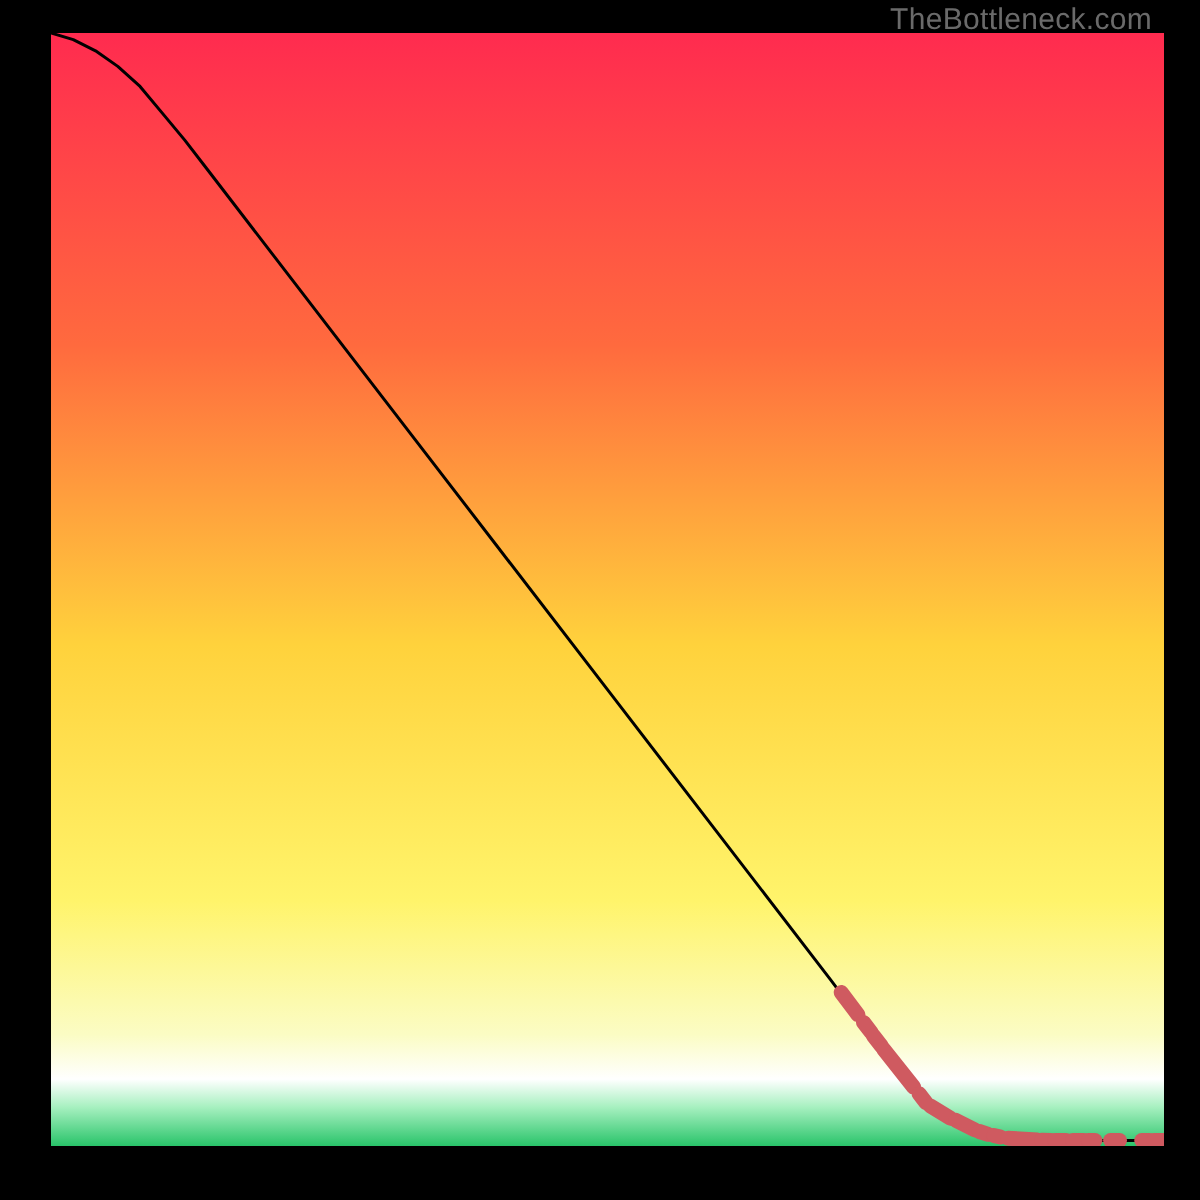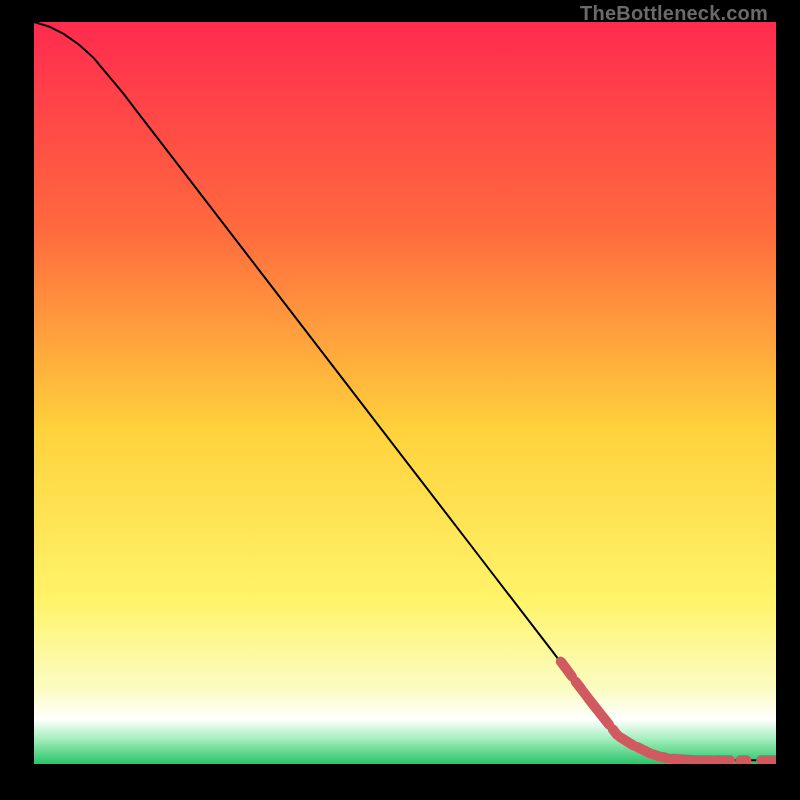--- a/index.html
+++ b/index.html
@@ -8,21 +8,20 @@
     width: 800px;
     height: 800px;
     background: #000;
     overflow: hidden;
   }
   .stage {
     position: relative;
     width: 788px;
     height: 800px;
     background: #000;
-    font-weight: bold;
   }
   .plot {
     position: absolute;
     left: 34px;
     top: 22px;
     width: 742px;
     height: 742px;
   }
   .attribution {
     position: absolute;

